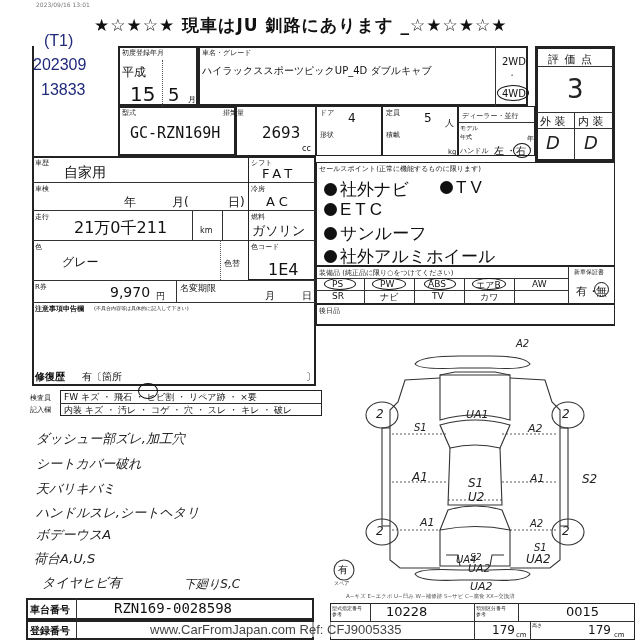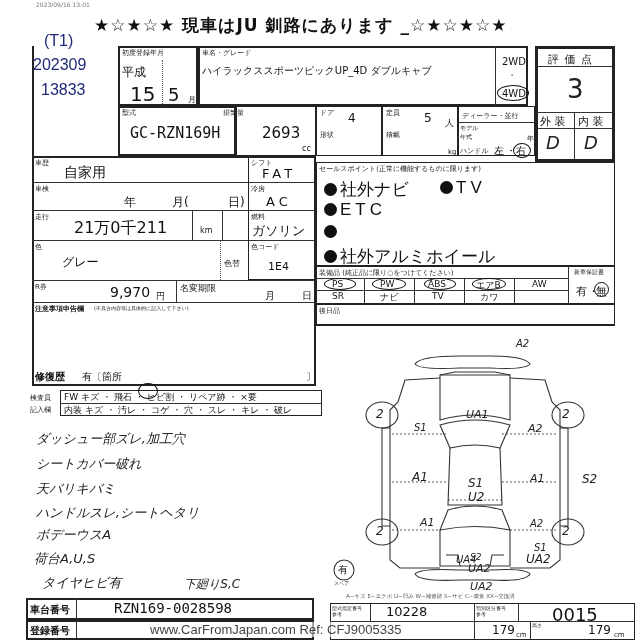--- a/index.html
+++ b/index.html
@@ -128,28 +128,28 @@
 <div class="val" style="left:306px;top:370px;font-size:10px;">〕</div>
 
 <div class="box" style="left:248px;top:156px;width:68px;height:124px;"></div>
 <div class="lbl" style="left:251px;top:158px;">シフト</div>
 <div class="val" style="left:262px;top:166px;font-size:13px;letter-spacing:4px;">FAT</div>
 <div class="lbl" style="left:251px;top:184px;">冷房</div>
 <div class="val" style="left:266px;top:194px;font-size:13px;letter-spacing:4px;">AC</div>
 <div class="lbl" style="left:251px;top:212px;">燃料</div>
 <div class="val" style="left:252px;top:222px;font-size:13px;">ガソリン</div>
 <div class="lbl" style="left:251px;top:242px;">色コード</div>
-<div class="val" style="left:268px;top:260px;font-size:11px;">1E4</div>
+<div class="val" style="left:268px;top:260px;font-size:16px;">1E4</div>
 
 <div class="box" style="left:316px;top:162px;width:299px;height:104px;"></div>
 <div class="lbl" style="left:319px;top:164px;">セールスポイント(正常に機能するものに限ります)</div>
 <div class="sp" style="left:324px;top:178px;"><span class="bullet"></span><span>社外ナビ</span></div>
 <div class="sp" style="left:440px;top:178px;"><span class="bullet"></span><span style="letter-spacing:4px;">TV</span></div>
 <div class="sp" style="left:324px;top:200px;"><span class="bullet"></span><span style="letter-spacing:4px;">ETC</span></div>
-<div class="sp" style="left:324px;top:222px;"><span class="bullet"></span></div>
+<div class="sp" style="left:324px;top:222px;"><span class="bullet"></span><span>サンルーフ</span></div>
 <div class="sp" style="left:324px;top:245px;"><span class="bullet"></span><span>社外アルミホイール</span></div>
 
 <div class="box" style="left:316px;top:266px;width:299px;height:38px;"></div>
 <div class="lbl" style="left:319px;top:268px;">装備品 (純正品に限り○をつけてください)</div>
 <div class="vline" style="left:568px;top:266px;height:38px;"></div>
 <div class="lbl" style="left:574px;top:268px;font-size:6px;">新車保証書</div>
 <div class="val" style="left:576px;top:284px;font-size:11px;">有</div>
 <div class="val" style="left:588px;top:284px;font-size:11px;">・</div>
 <div class="val" style="left:596px;top:284px;font-size:11px;">無</div>
 <div class="ellipse" style="left:594px;top:282px;width:15px;height:15px;"></div>
@@ -268,21 +268,21 @@
 <div class="box thick" style="left:26px;top:620px;width:288px;height:20px;"></div>
 <div class="val" style="left:30px;top:624px;font-size:10px;font-weight:bold;">登録番号</div>
 
 <div class="box" style="left:330px;top:603px;width:305px;height:37px;"></div>
 <div class="lbl" style="left:332px;top:605px;font-size:5px;width:36px;white-space:normal;">型式指定番号 参考</div>
 <div class="val" style="left:386px;top:604px;font-size:13px;">10228</div>
 <div class="vline" style="left:370px;top:603px;height:18px;"></div>
 <div class="vline" style="left:474px;top:603px;height:37px;"></div>
 <div class="lbl" style="left:476px;top:605px;font-size:5px;width:36px;white-space:normal;">類別区分番号 参考</div>
 <div class="vline" style="left:518px;top:603px;height:18px;"></div>
-<div class="val" style="left:552px;top:604px;font-size:18px;">0015</div>
+<div class="val" style="left:566px;top:604px;font-size:13px;">0015</div>
 <div class="hline" style="left:330px;top:621px;width:305px;"></div>
 <div class="val" style="left:492px;top:623px;font-size:12px;">179</div>
 <div class="lbl" style="left:516px;top:631px;">cm</div>
 <div class="vline" style="left:530px;top:621px;height:19px;"></div>
 <div class="lbl" style="left:532px;top:622px;font-size:5px;">高さ</div>
 <div class="val" style="left:588px;top:623px;font-size:12px;">179</div>
 <div class="lbl" style="left:614px;top:631px;">cm</div>
 
 <div class="val" style="left:150px;top:622px;font-size:13px;color:#444;font-family:'Liberation Sans',sans-serif;background:rgba(255,255,255,0.6);">www.CarFromJapan.com Ref: CFJ9005335</div>
 

